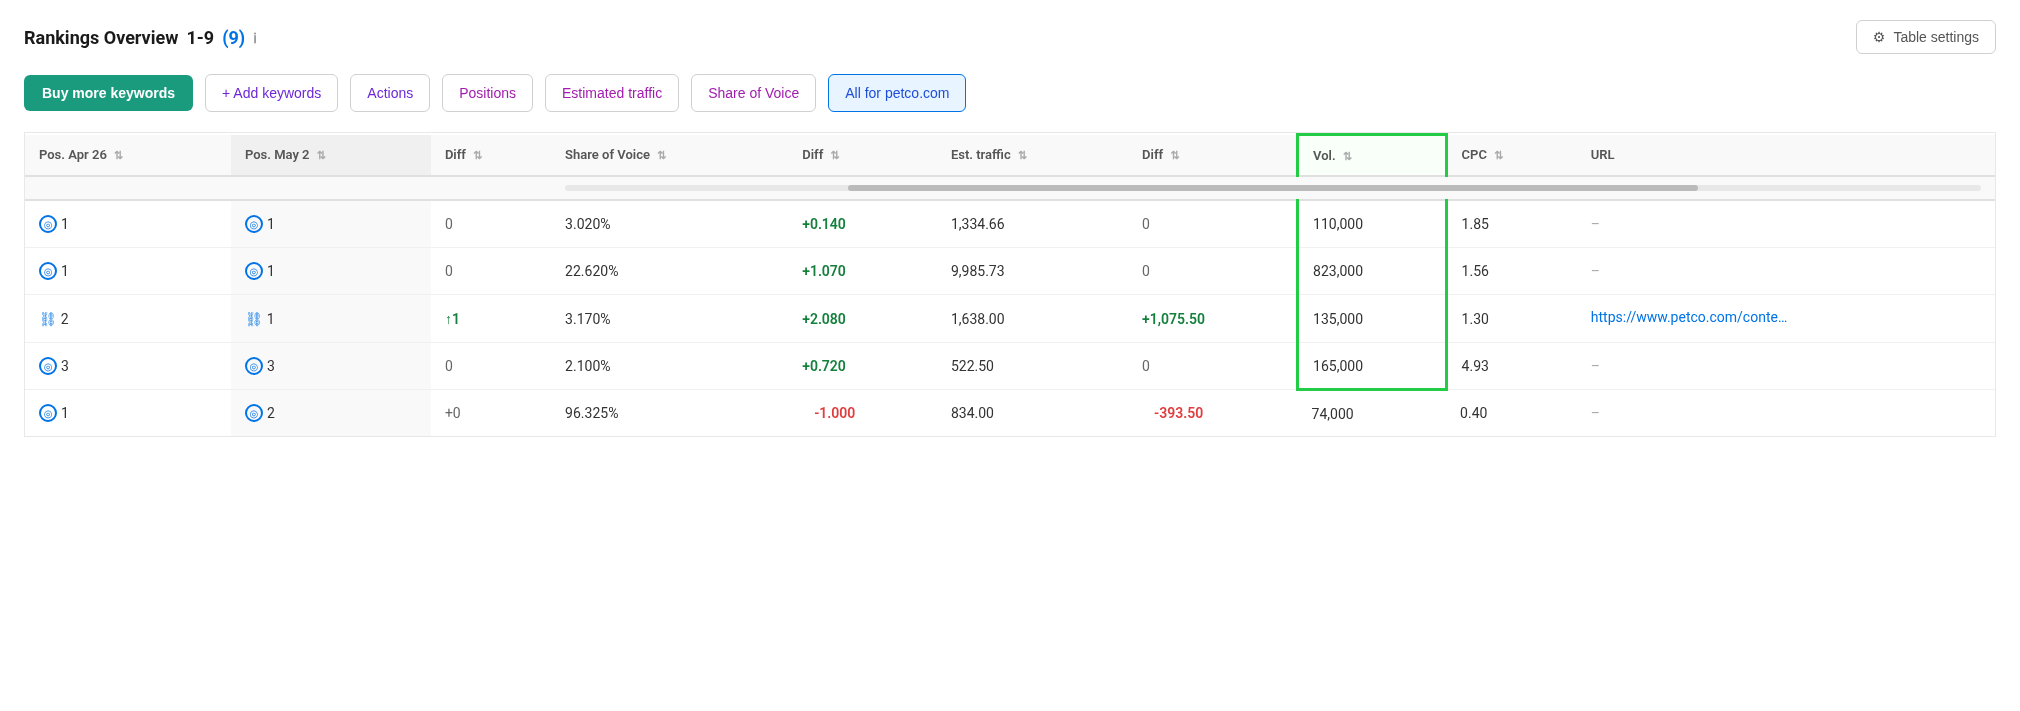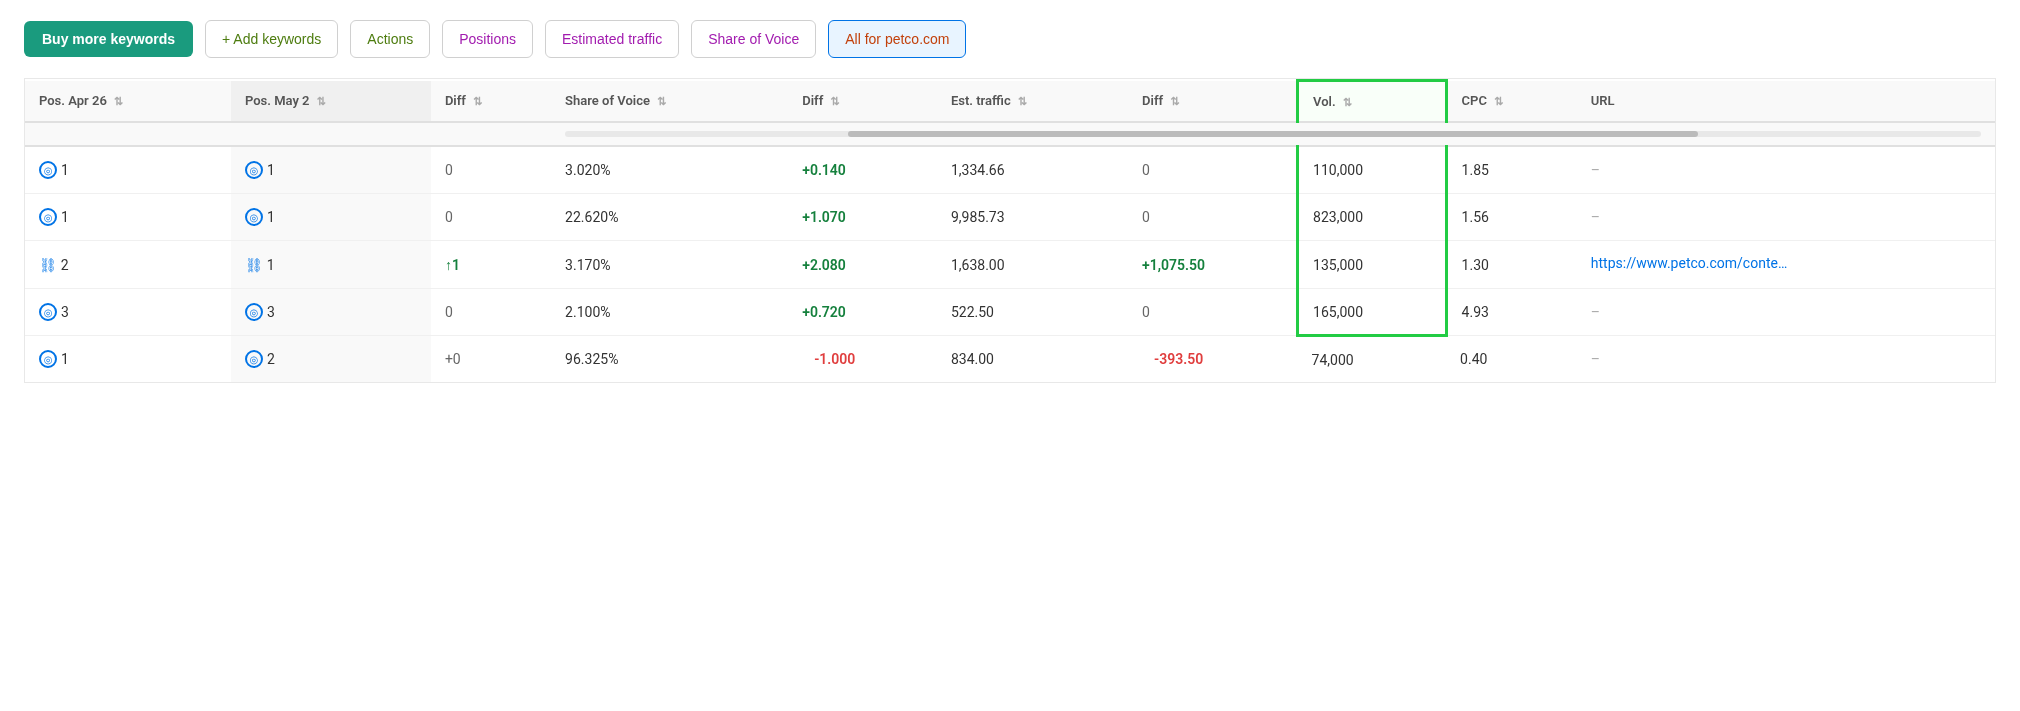--- a/index.html
+++ b/index.html
@@ -55,40 +55,40 @@
       color: #fff;
       border: none;
       border-radius: 6px;
       padding: 10px 18px;
       font-size: 14px;
       font-weight: 600;
       cursor: pointer;
     }
     .btn-secondary {
       background: #fff;
-      color: #4d7c0f;
+      color: #6d28d9;
       border: 1px solid #d0d0d0;
       border-radius: 6px;
       padding: 10px 16px;
       font-size: 14px;
       cursor: pointer;
     }
     .btn-tab {
       background: #fff;
       color: #a21caf;
       border: 1px solid #d0d0d0;
       border-radius: 6px;
       padding: 10px 16px;
       font-size: 14px;
       cursor: pointer;
     }
     .btn-tab.active {
       background: #e8f4ff;
       border-color: #0073e6;
-      color: #c2410c;
+      color: #1d4ed8;
     }
     .table-wrapper {
       overflow-x: auto;
       border: 1px solid #e8e8e8;
       border-radius: 0;
     }
     table {
       width: 100%;
       border-collapse: collapse;
       min-width: 900px;
@@ -199,20 +199,32 @@
       border-left: 3px solid #22cc44;
       border-right: 3px solid #22cc44;
       border-bottom: 3px solid #22cc44;
     }
   </style>
 </head>
 <body>
 
 <div class="container">
 
+  <div class="header-row">
+    <div class="title">
+      <span>Rankings Overview</span>
+      <span>1-9</span>
+      <span style="color:#0073e6;font-weight:700;">(9)</span>
+      <span class="info-icon">ℹ</span>
+    </div>
+    <button class="table-settings-btn">
+      <span>⚙</span>
+      <span>Table settings</span>
+    </button>
+  </div>
 
   <div class="toolbar">
     <button class="btn-primary">Buy more keywords</button>
     <button class="btn-secondary">+ Add keywords</button>
     <button class="btn-secondary">Actions</button>
     <button class="btn-tab">Positions</button>
     <button class="btn-tab">Estimated traffic</button>
     <button class="btn-tab">Share of Voice</button>
     <button class="btn-tab active">All for petco.com</button>
   </div>

